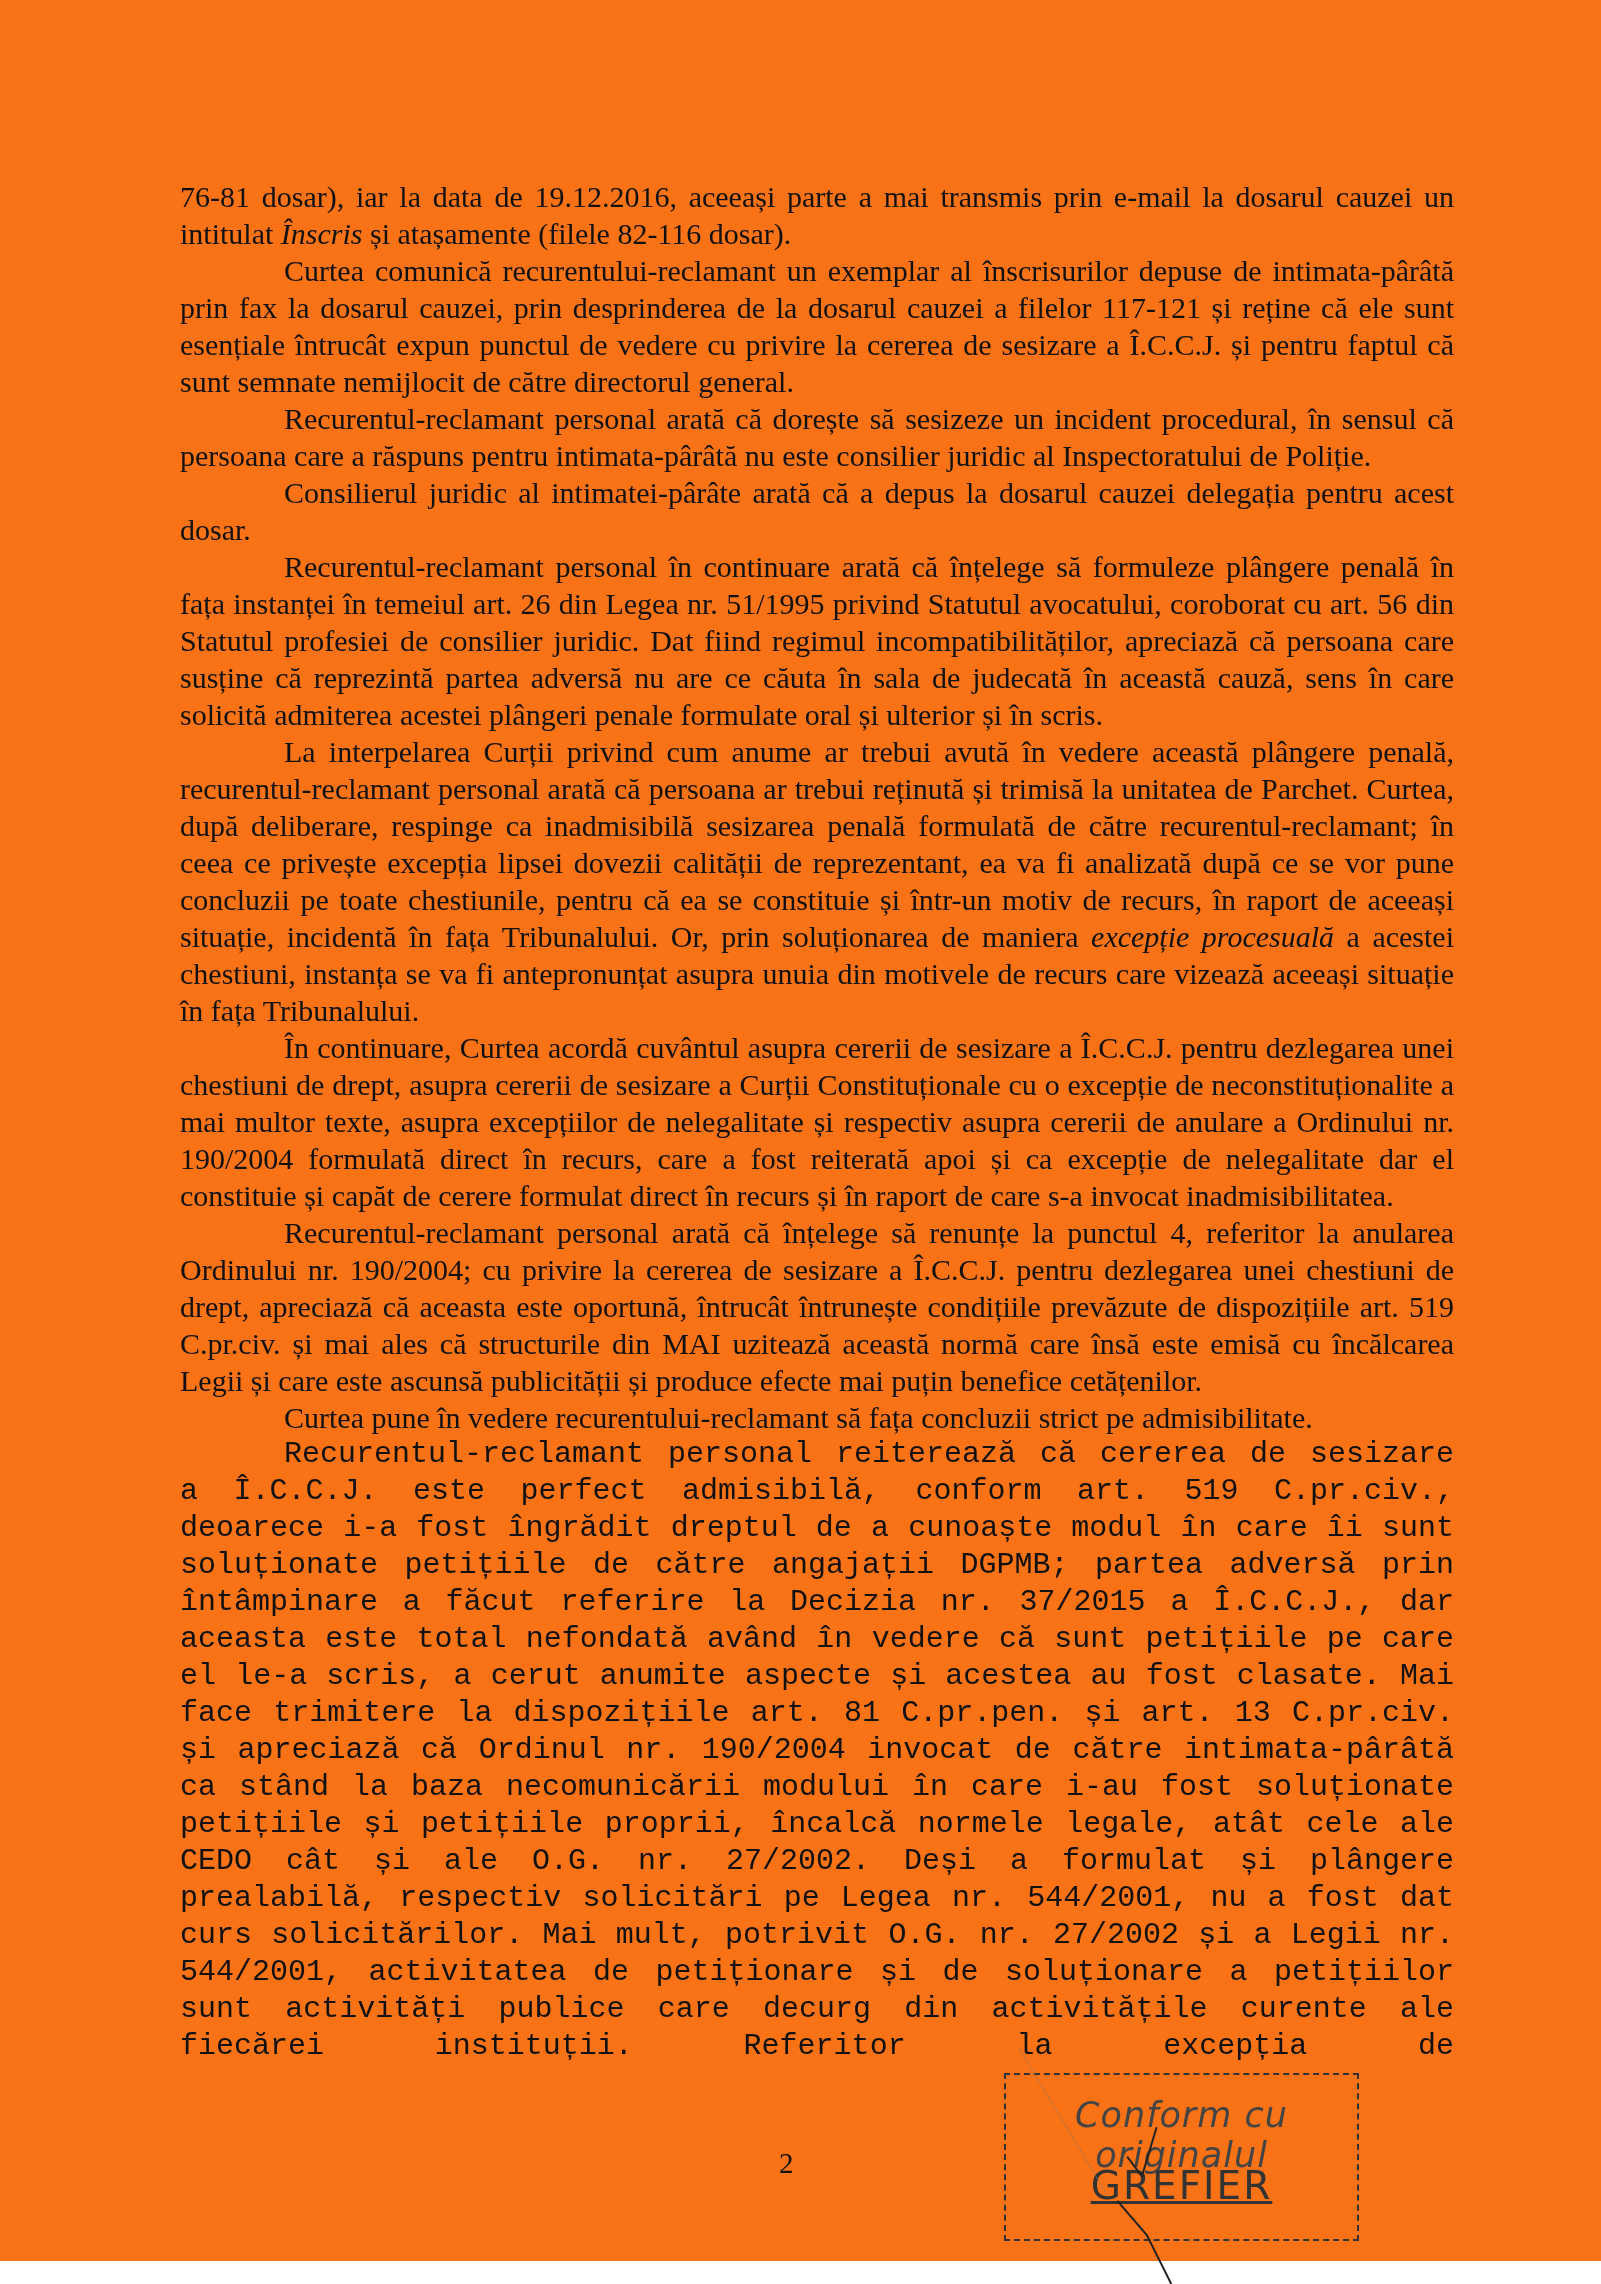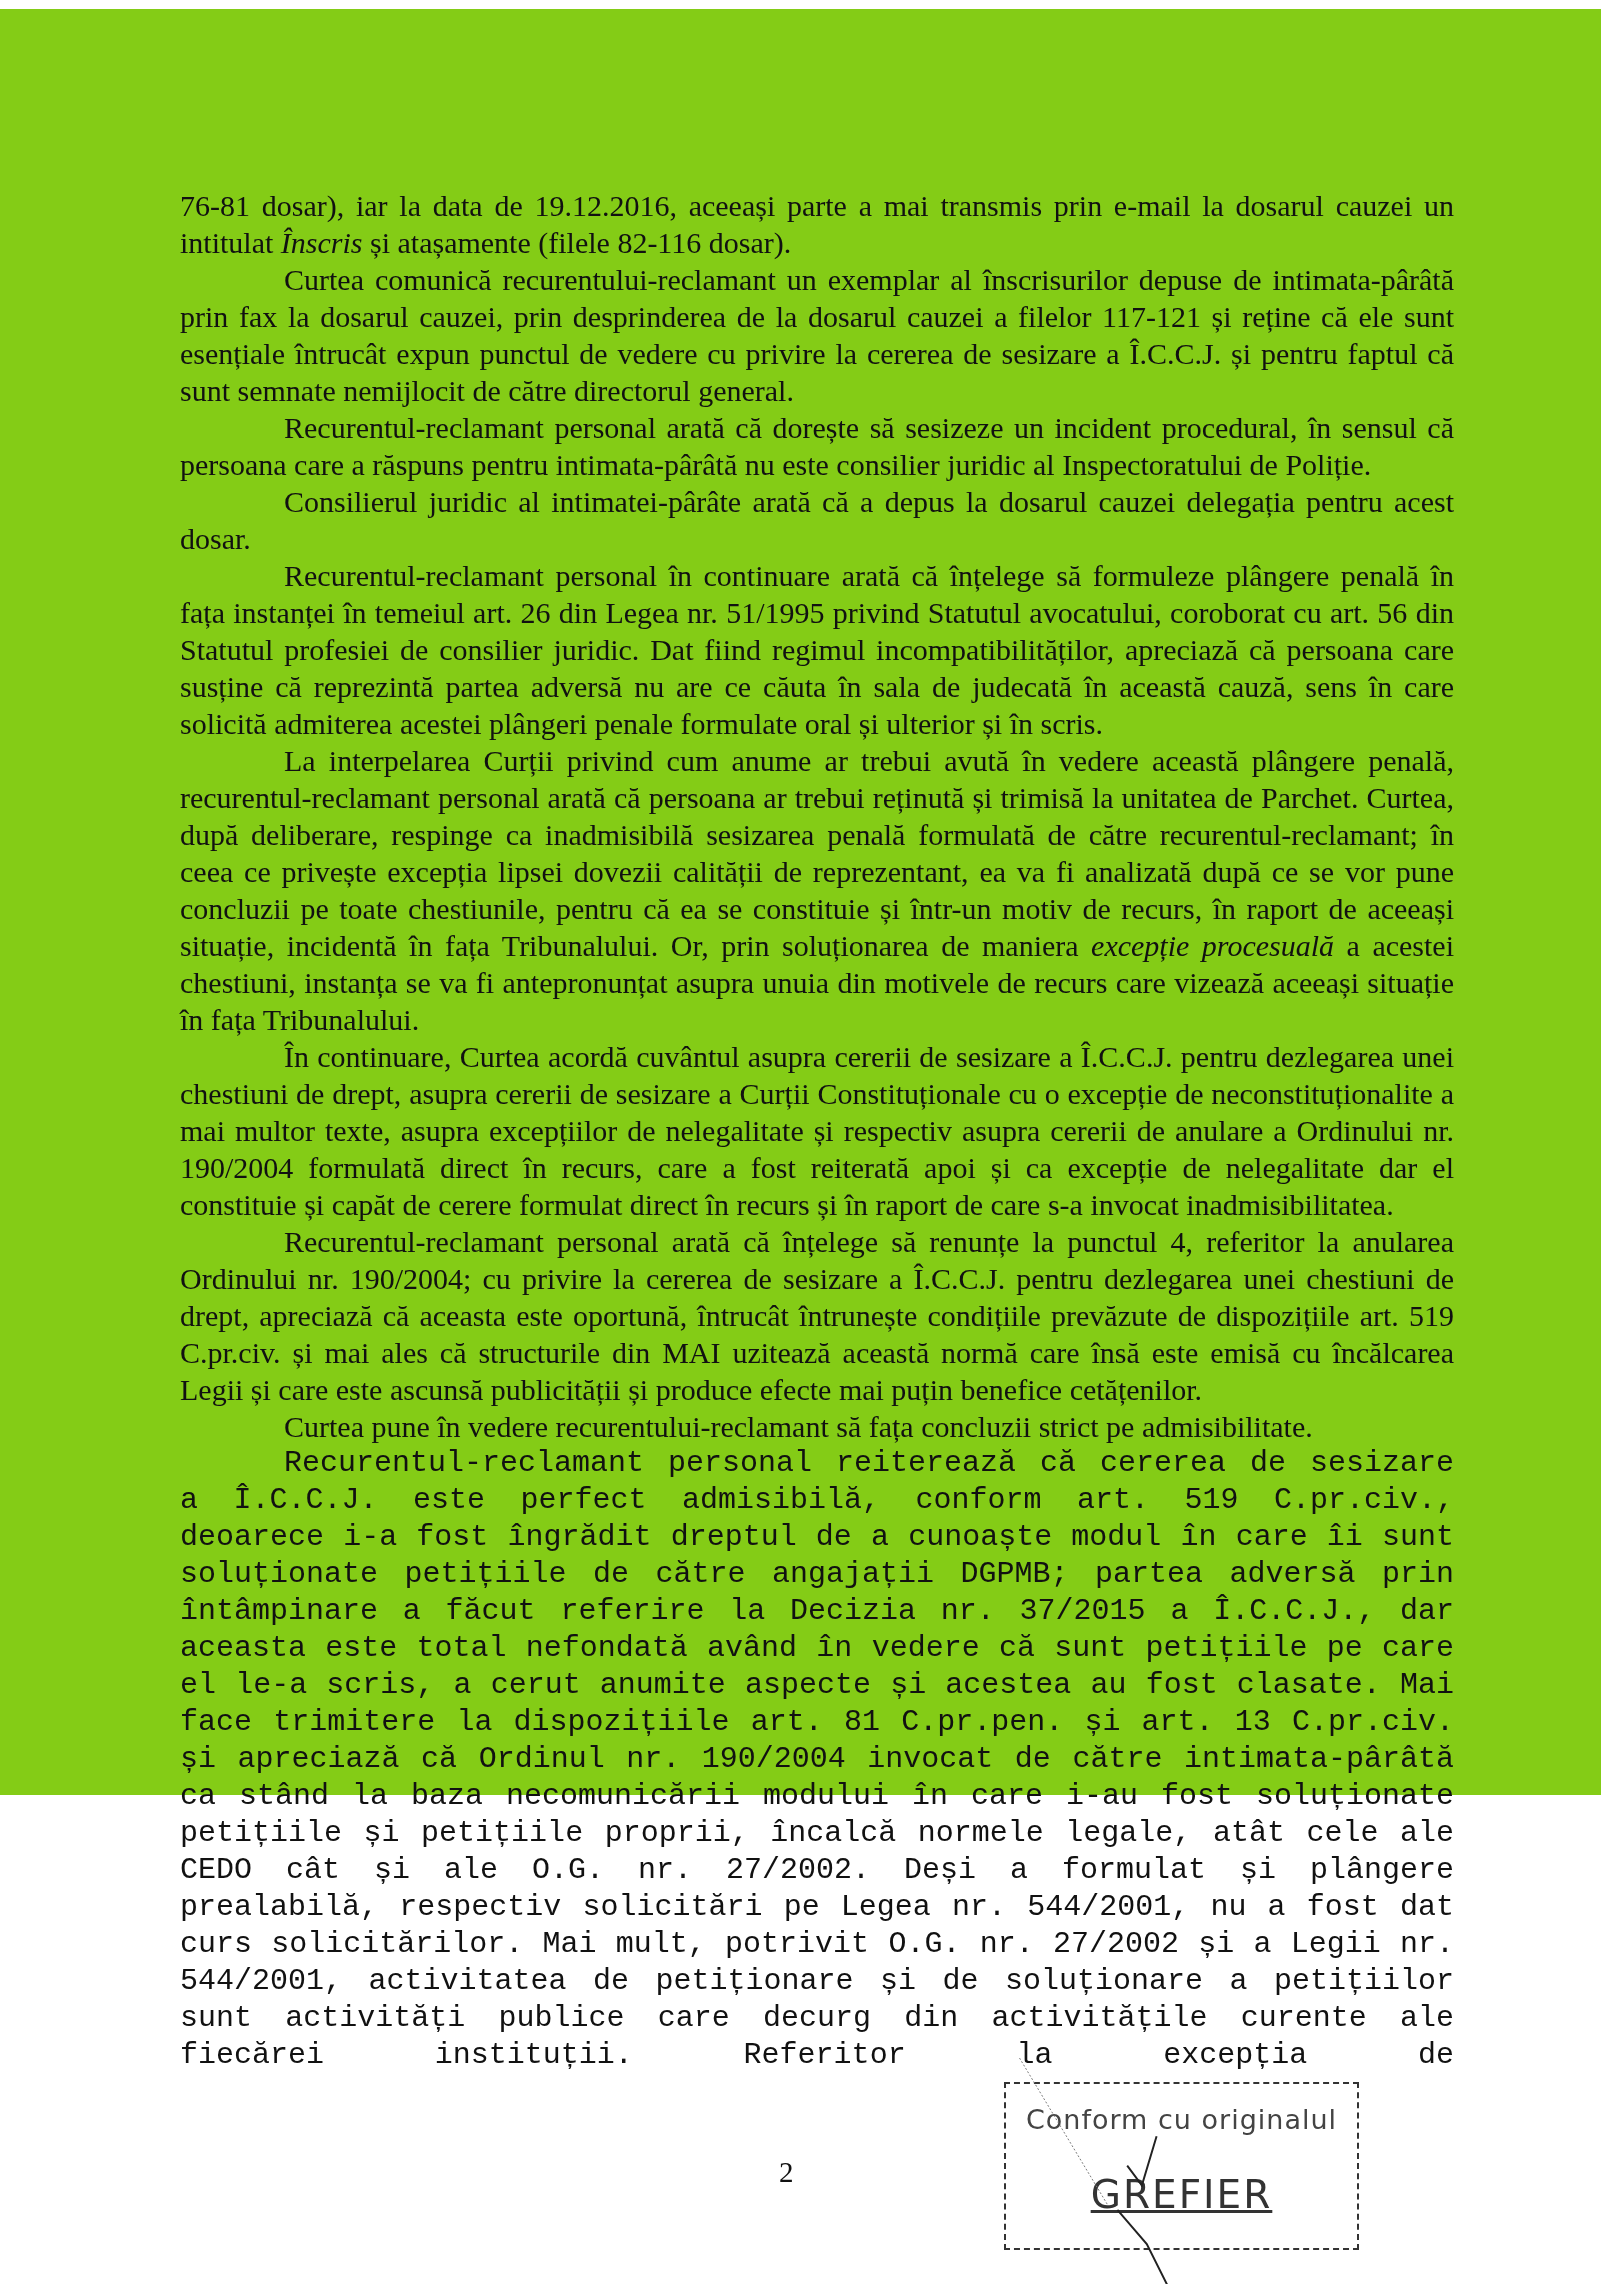--- a/index.html
+++ b/index.html
@@ -1,36 +1,36 @@
 <!DOCTYPE html>
 <html><head>
   <meta charset="utf-8">
   <style>
     html, body { margin: 0; padding: 0; background: #ffffff; }
     body { width: 1602px; height: 2285px; position: relative; overflow: hidden; }
-    .page { position: absolute; left: 0; top: 9px; width: 1602px; height: 1786px; background: #84cc16; }
+    .page { position: absolute; left: 0; top: 0; width: 1602px; height: 2261px; background: #f97316; }
     .text-block {
       position: absolute; left: 180px; top: 178px; width: 1274px;
       font-family: "Liberation Serif", serif; font-size: 30px; line-height: 37px;
       color: #111111; text-align: justify;
     }
     .text-block p { margin: 0; text-align: justify; }
     .text-block p.indent { text-indent: 104px; }
     .text-block p.last-line-justify { text-align-last: justify; font-family: Liberation Mono, monospace; }
     .text-block em { font-style: italic; }
     .page-number {
       position: absolute; left: 779px; top: 2147px;
       font-family: "Liberation Serif", serif; font-size: 29px; color: #111111;
     }
     .stamp {
       position: absolute; left: 1004px; top: 2073px; width: 355px; height: 168px;
       border: 2px dashed #333333; box-sizing: border-box;
       font-family: "DejaVu Sans", sans-serif; color: #2a2a2a; text-align: center;
     }
-    .stamp-line1 { position: absolute; left: 0; right: 0; top: 19.6px; font-size: 27px; letter-spacing: 1px; color: #444; }
+    .stamp-line1 { position: absolute; left: 0; right: 0; top: 19.6px; font-size: 35px; letter-spacing: 1px; color: #444; font-style: italic; }
     .stamp-line2 { position: absolute; left: 0; right: 0; top: 88px; font-size: 39px; letter-spacing: 2px; color: #333; text-decoration: underline; }
     .signature { position: absolute; left: 980px; top: 2049px; width: 314px; height: 235px; pointer-events: none; }
   </style>
 </head>
 <body>
 
 <div class="page">
   <div class="text-block">
     <p><span>76-81 dosar), iar la data de 19.12.2016, aceeași parte a mai transmis prin e-mail la dosarul cauzei un intitulat </span><em>Înscris</em><span> și atașamente (filele 82-116 dosar).</span></p>
     <p class="indent">Curtea comunică recurentului-reclamant un exemplar al înscrisurilor depuse de intimata-pârâtă prin fax la dosarul cauzei, prin desprinderea de la dosarul cauzei a filelor 117-121 și reține că ele sunt esențiale întrucât expun punctul de vedere cu privire la cererea de sesizare a Î.C.C.J. și pentru faptul că sunt semnate nemijlocit de către directorul general.</p>

